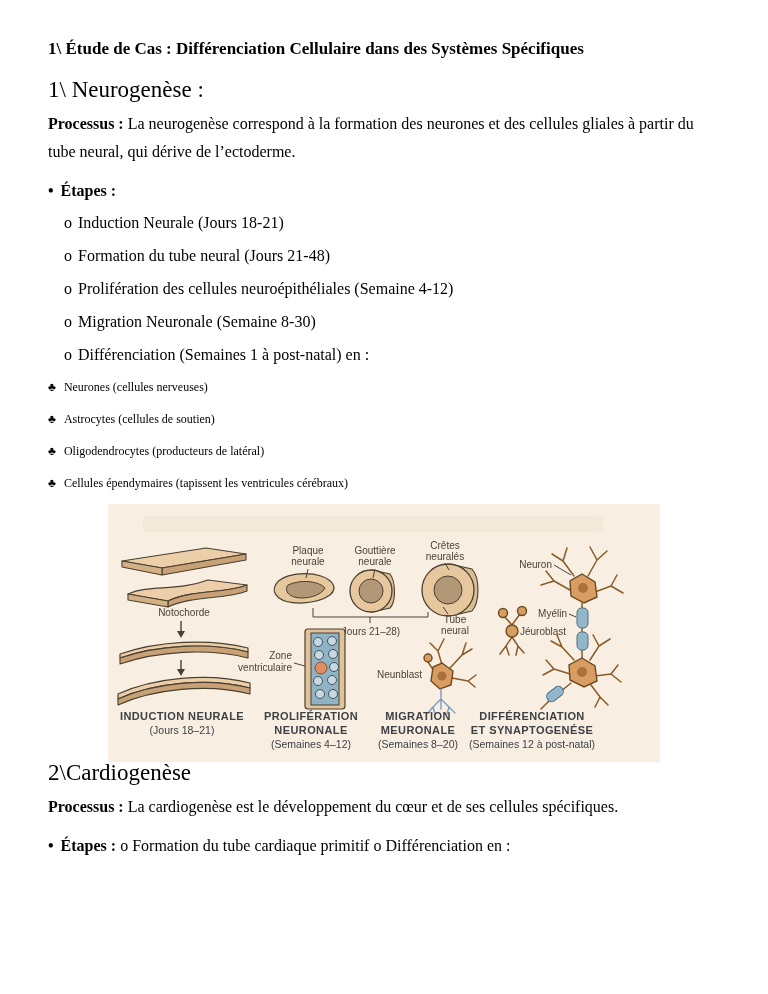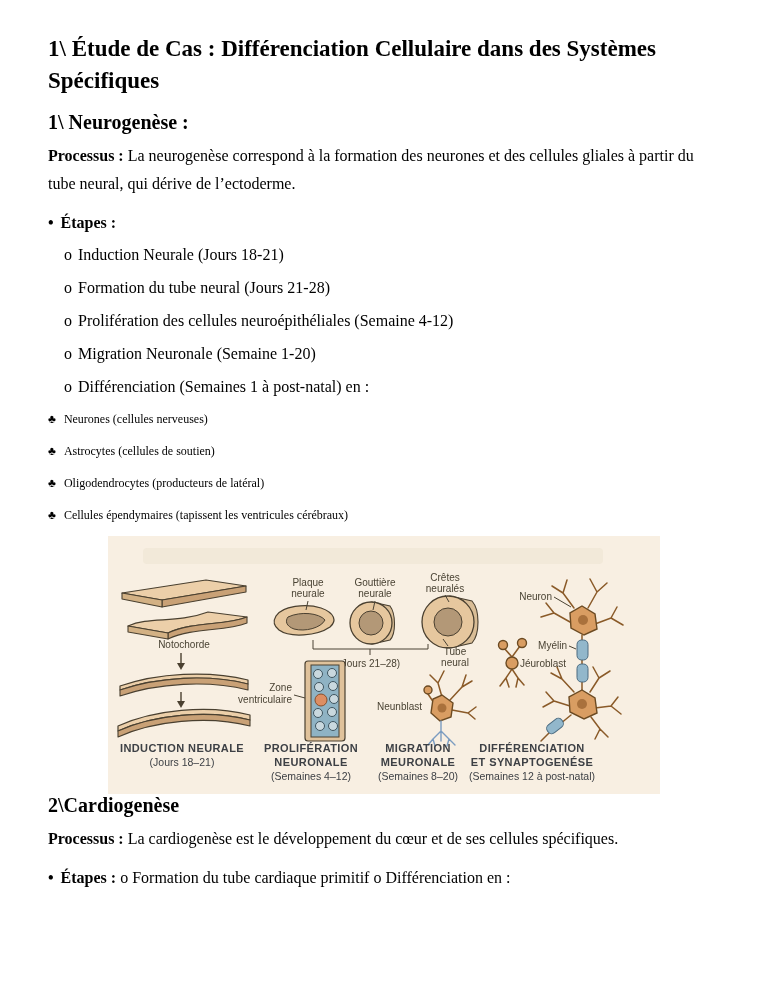--- a/index.html
+++ b/index.html
@@ -1,21 +1,21 @@
 <!DOCTYPE html>
 <html><head>
 <meta charset="utf-8">
 <style>
   html,body{margin:0;padding:0;}
   body{width:768px;height:994px;background:#ffffff;color:#000;
        font-family:"Liberation Serif",serif;overflow:hidden;}
   .page{padding:33px 44px 0 48px;}
 
-  h1.doc-title{font-size:23px;font-weight:bold;line-height:32px;margin:0 0 14px 0;}
-  h2.sec-heading{font-size:20px;font-weight:bold;line-height:22px;margin:0 0 9px 0;}
+  h1.doc-title{font-size:17px;font-weight:bold;line-height:32px;margin:0 0 14px 0;}
+  h2.sec-heading{font-size:23px;font-weight:normal;line-height:22px;margin:0 0 9px 0;}
   p.body{font-size:16px;line-height:28px;margin:0 0 13px 0;}
   p.bullet-row{font-size:16px;line-height:23px;margin:0 0 9px 0;}
   .blt{font-weight:bold;margin-right:7px;}
   p.o-item{font-size:16px;line-height:23px;margin:0 0 10px 16px;}
   .o-marker{margin-right:6px;}
   p.club-item{font-size:12px;line-height:23px;margin:0 0 9px 0;}
   .club-marker{margin-right:8px;}
   b{font-weight:bold;}
 
   .figure-wrap{margin:6px 0 0 60px;width:552px;height:258px;background:#f8efe2;}
@@ -50,23 +50,23 @@
   <h1 class="doc-title">1\ Étude de Cas : Différenciation Cellulaire dans des Systèmes Spécifiques</h1>
 
   <h2 class="sec-heading">1\ Neurogenèse :</h2>
 
   <p class="body"><b>Processus :</b> <span>La neurogenèse correspond à la formation des neurones et des cellules gliales à partir du tube neural, qui dérive de l’ectoderme.</span></p>
 
   <p class="bullet-row"><span class="blt">•</span><b>Étapes :</b></p>
 
   <div>
     <p class="o-item"><span class="o-marker">o</span><span>Induction Neurale (Jours 18-21)</span></p>
-    <p class="o-item"><span class="o-marker">o</span><span>Formation du tube neural (Jours 21-28)</span></p>
+    <p class="o-item"><span class="o-marker">o</span><span>Formation du tube neural (Jours 21-48)</span></p>
     <p class="o-item"><span class="o-marker">o</span><span>Prolifération des cellules neuroépithéliales (Semaine 4-12)</span></p>
-    <p class="o-item"><span class="o-marker">o</span><span>Migration Neuronale (Semaine 1-20)</span></p>
+    <p class="o-item"><span class="o-marker">o</span><span>Migration Neuronale (Semaine 8-30)</span></p>
     <p class="o-item"><span class="o-marker">o</span><span>Différenciation (Semaines 1 à post-natal) en :</span></p>
   </div>
 
   <div>
     <p class="club-item"><span class="club-marker">♣</span><span>Neurones (cellules nerveuses)</span></p>
     <p class="club-item"><span class="club-marker">♣</span><span>Astrocytes (cellules de soutien)</span></p>
     <p class="club-item"><span class="club-marker">♣</span><span>Oligodendrocytes (producteurs de latéral)</span></p>
     <p class="club-item"><span class="club-marker">♣</span><span>Cellules épendymaires (tapissent les ventricules cérébraux)</span></p>
   </div>
 

